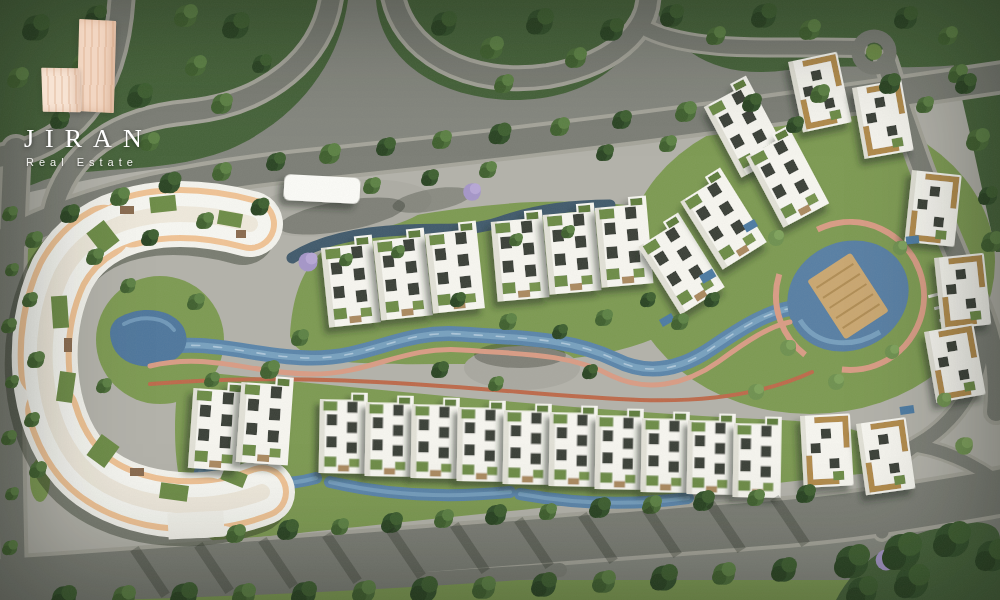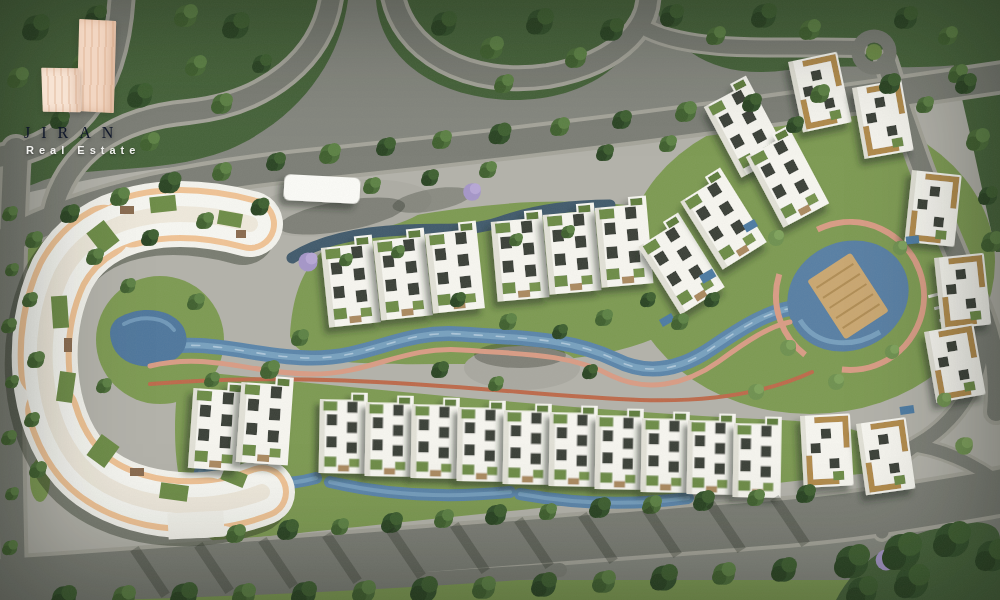--- a/index.html
+++ b/index.html
@@ -14,25 +14,25 @@
   .logo-mark .bar{position:absolute;border-radius:1px;}
   .logo-mark .tall{left:56px;top:4px;width:37px;height:92px;
       background:repeating-linear-gradient(90deg,#f2d6c2 0 5px,#e9c6ad 5px 7px);
       transform:rotate(1.5deg) skewY(2deg);
       box-shadow:inset -6px 0 10px rgba(196,146,114,.45),0 2px 6px rgba(40,40,35,.25);}
   .logo-mark .short{left:20px;top:52px;width:38px;height:44px;
       background:repeating-linear-gradient(90deg,#f7e3d3 0 5px,#eccfb9 5px 7px);
       transform:rotate(-2deg) skewY(3deg);
       box-shadow:inset -5px 0 8px rgba(196,146,114,.4),0 2px 5px rgba(40,40,35,.25);}
   .logo-name{margin:10px 0 0 2px;font-family:"Liberation Serif",serif;
-      font-size:16px;font-weight:400;color:#0f172a;letter-spacing:11px;
+      font-size:26px;font-weight:400;color:#ffffff;letter-spacing:11px;
       text-shadow:0 1px 4px rgba(0,0,0,.5);}
   .logo-tagline{margin:2px 0 0 4px;font-family:"Liberation Sans",sans-serif;
       font-size:11px;color:#f2f2ef;letter-spacing:5px;
-      text-shadow:0 1px 3px rgba(0,0,0,.5);font-weight:bold;}
+      text-shadow:0 1px 3px rgba(0,0,0,.5);}
 </style>
 </head>
 <body>
 
 <div class="scene">
 <svg viewBox="0 0 1000 600" width="1000" height="600">
   <defs>
     <filter id="fShadow" x="-50%" y="-50%" width="200%" height="200%">
       <feDropShadow dx="-5" dy="6" stdDeviation="3" flood-color="#222b1c" flood-opacity="0.5"></feDropShadow>
     </filter>

